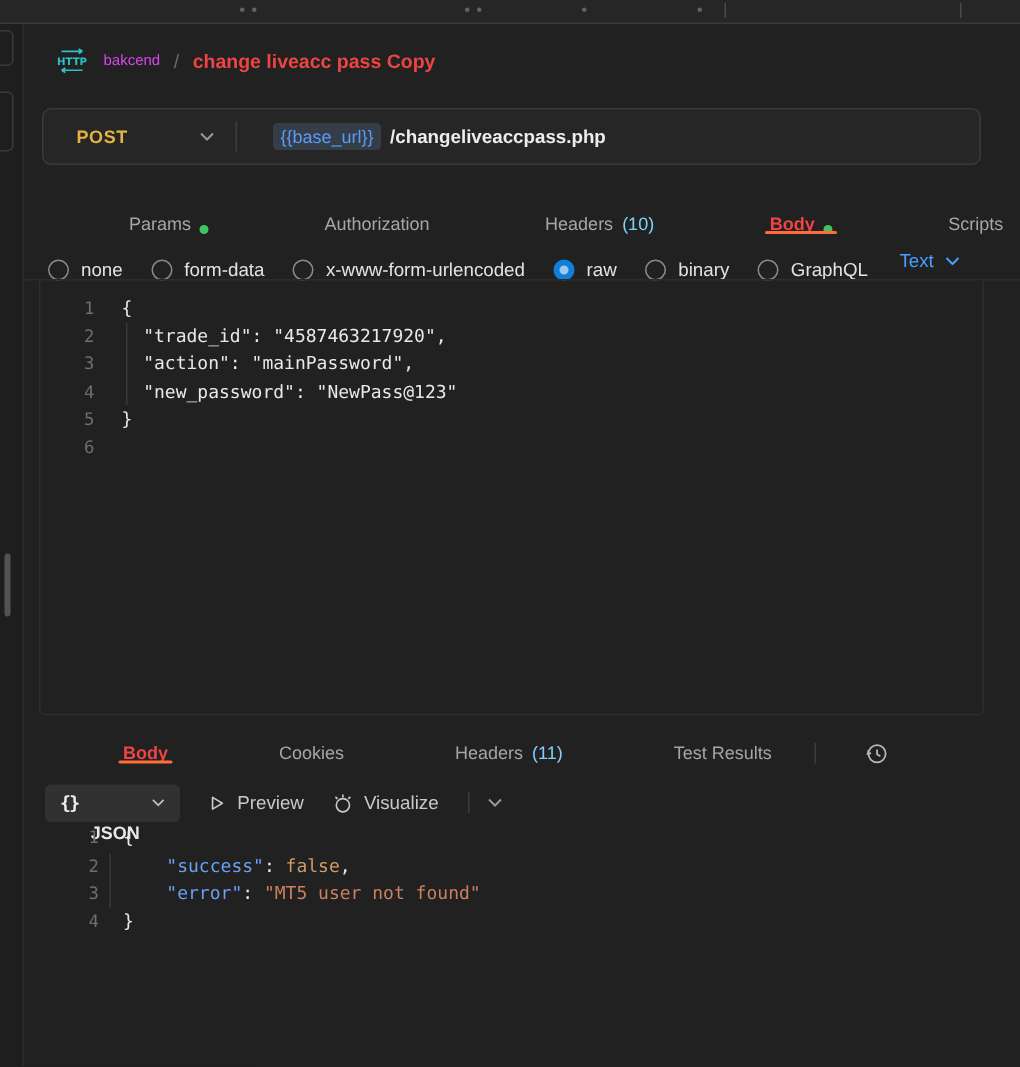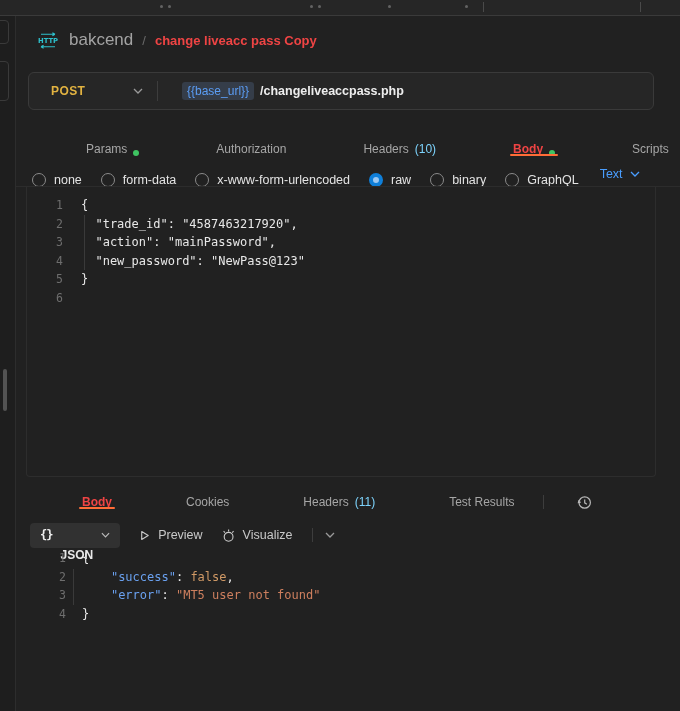--- a/index.html
+++ b/index.html
@@ -16,21 +16,21 @@
   .rail-ghost{position:absolute;left:-7px;width:14px;border:1px solid #3a3a3a;border-radius:4px;}
   .ghost-a{top:4px;height:22px;}
   .ghost-b{top:45px;height:38px;}
   .rail-thumb{position:absolute;left:3px;top:353px;width:4px;height:42px;background:#535353;border-radius:2px;}
 
   
   .main{position:absolute;left:16px;top:15px;right:0;bottom:0;}
 
   
   .crumbs{position:absolute;left:20px;top:14px;height:22px;display:flex;align-items:center;gap:9px;}
-  .crumb-col{color:#a3a3a3;font-size:17px;}
+  .crumb-col{color:#d946ef;font-size:10px;}
   .crumb-sep{color:#6a6a6a;font-size:13px;}
   .crumb-req{color:#ef4444;font-size:13px;font-weight:bold;}
 
   
   .url-bar{position:absolute;left:12px;right:26px;top:57px;height:38px;background:#262626;
            border:1px solid #3a3a3a;border-radius:6px;display:flex;align-items:center;box-sizing:border-box;}
   .method{display:flex;align-items:center;justify-content:space-between;width:92px;padding:0 14px 0 22px;cursor:pointer;}
   .method-label{color:#e2b341;font-weight:bold;font-size:12px;letter-spacing:.4px;}
   .vsep{width:1px;height:20px;background:#3d3d3d;}
   .url{display:flex;align-items:center;gap:6px;padding-left:24px;font-size:12.5px;cursor:text;}

